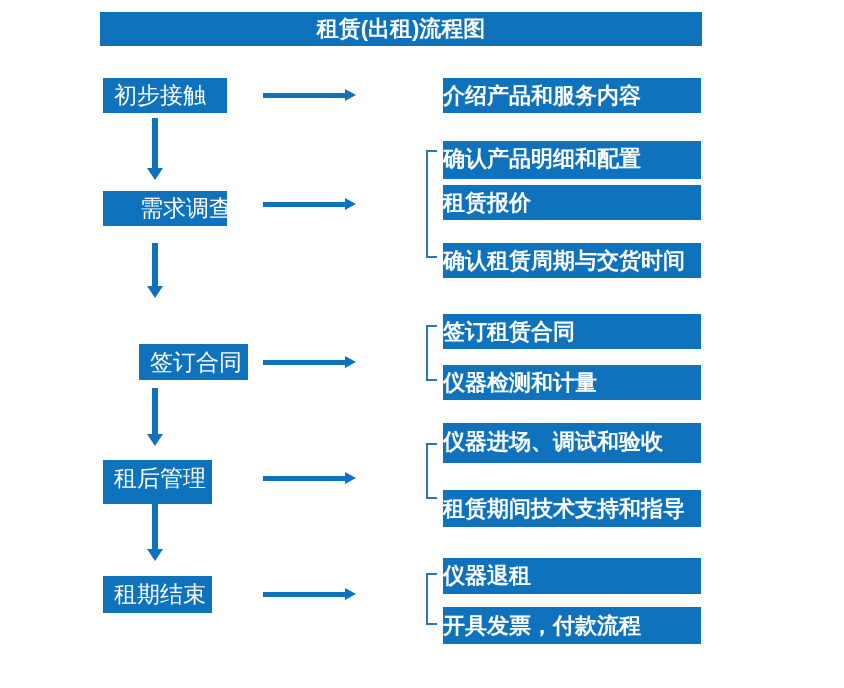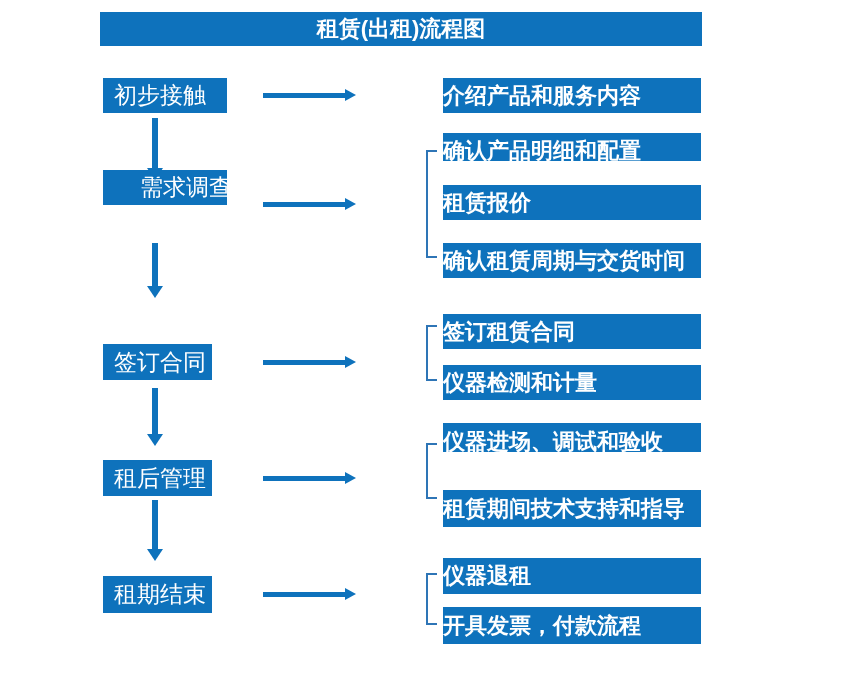--- a/index.html
+++ b/index.html
@@ -70,23 +70,23 @@
   }
 </style>
 </head>
 <body>
 
 <div class="canvas">
 
   <div class="title-bar">租赁(出租)流程图</div>
 
   <div class="stage-box" style="top:78px; width:124px; height:35px; line-height:35px;">初步接触</div>
-  <div class="stage-box" style="top:170px; width:124px; height:35px; line-height:35px;padding-left:37px;">需求调查</div>
-  <div class="stage-box" style="top:344px; width:109px; height:36px; line-height:36px;">签订合同</div>
-  <div class="stage-box" style="top:460px; width:109px; height:36px; line-height:36px;">租后管理</div>
+  <div class="stage-box" style="top:191px; width:124px; height:35px; line-height:35px;padding-left:37px;">需求调查</div>
+  <div class="stage-box" style="top:344px; width:109px; height:36px; line-height:36px;margin-left:36px;">签订合同</div>
+  <div class="stage-box" style="top:460px; width:109px; height:44px; line-height:36px;">租后管理</div>
   <div class="stage-box" style="top:576px; width:109px; height:37px; line-height:37px;">租期结束</div>
 
   <div class="v-arrow" style="top:118px; height:62px;">
     <div class="shaft"></div>
     <div class="head"></div>
   </div>
   <div class="v-arrow" style="top:243px; height:55px;">
     <div class="shaft"></div>
     <div class="head"></div>
   </div>
@@ -119,23 +119,23 @@
     <div class="shaft"></div>
     <div class="head"></div>
   </div>
 
   <div class="bracket" style="top:150px; height:108px;"></div>
   <div class="bracket" style="top:325px; height:56px;"></div>
   <div class="bracket" style="top:443px; height:56px;"></div>
   <div class="bracket" style="top:573px; height:52px;"></div>
 
   <div class="detail-box" style="top:78px;  height:35px; line-height:35px;">介绍产品和服务内容</div>
-  <div class="detail-box" style="top:133px; height:28px; line-height:35px;">确认产品明细和配置</div>
+  <div class="detail-box" style="top:141px; height:38px; line-height:35px;">确认产品明细和配置</div>
   <div class="detail-box" style="top:185px; height:35px; line-height:35px;">租赁报价</div>
   <div class="detail-box" style="top:243px; height:35px; line-height:35px;">确认租赁周期与交货时间</div>
   <div class="detail-box" style="top:314px; height:35px; line-height:35px;">签订租赁合同</div>
   <div class="detail-box" style="top:365px; height:35px; line-height:35px;">仪器检测和计量</div>
-  <div class="detail-box" style="top:423px; height:29px; line-height:38px;">仪器进场、调试和验收</div>
+  <div class="detail-box" style="top:423px; height:40px; line-height:38px;">仪器进场、调试和验收</div>
   <div class="detail-box" style="top:490px; height:37px; line-height:37px;">租赁期间技术支持和指导</div>
   <div class="detail-box" style="top:558px; height:36px; line-height:36px;">仪器退租</div>
   <div class="detail-box" style="top:607px; height:37px; line-height:37px;">开具发票，付款流程</div>
 
 </div>
 
 </body></html>

